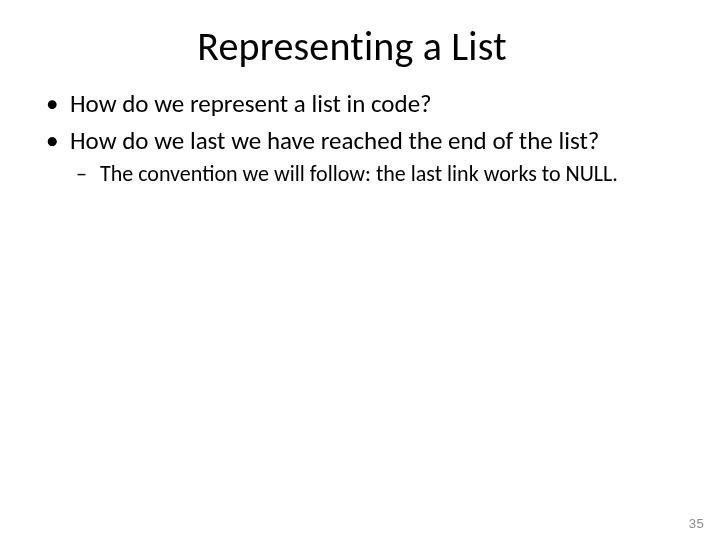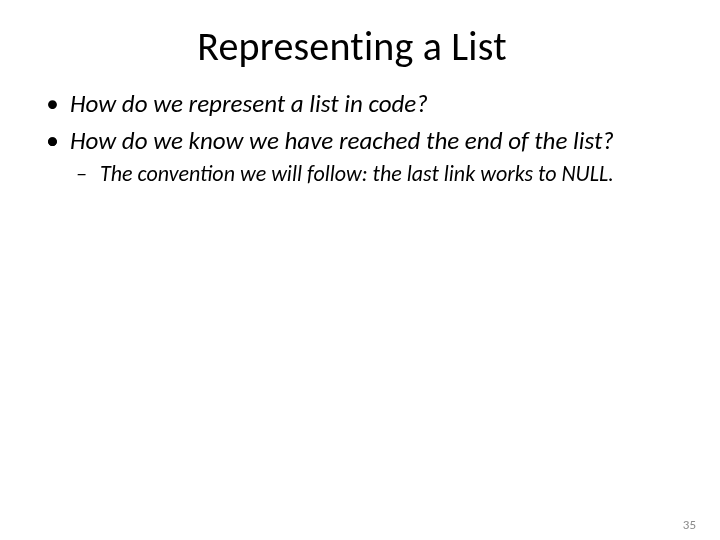--- a/index.html
+++ b/index.html
@@ -26,21 +26,20 @@
     padding-bottom: 18px;
     letter-spacing: 0.2px;
   }
   .body {
     padding: 0 42px 0 42px;
   }
   ul.level1 {
     list-style: none;
     margin: 0;
     padding: 0;
-    font-style: italic;
   }
   ul.level1 > li {
     position: relative;
     font-size: 25px;
     line-height: 1.22;
     padding-left: 28px;
     margin-bottom: 6px;
   }
   ul.level1 > li::before {
     content: "•";
@@ -63,24 +62,25 @@
   }
   ul.level2 > li::before {
     content: "–";
     position: absolute;
     left: 6px;
     top: 0;
     font-size: 22px;
   }
   .pagenum {
     position: absolute;
-    right: 8px;
+    right: 0;
     bottom: 8px;
     font-size: 13px;
     color: #8a8a8a;
+    font-family: Liberation Mono, monospace;
   }
 </style>
 </head>
 <body>
 
 <div class="slide">
 
   <div class="title">Representing a List</div>
 
   <div class="body">
@@ -88,21 +88,21 @@
 
       <li>
         <span>How do we represent a list in code?</span>
       </li>
 
 
       <li>
       </li>
 
       <li>
-        <span>How do we know we have reached the end of the list?</span>
+        <span>How do we last we have reached the end of the list?</span>
         <ul class="level2">
           <li>
             <span>The convention we will follow: the last link works to NULL.</span>
           </li>
         </ul>
       </li>
 
     </ul>
   </div>
 

